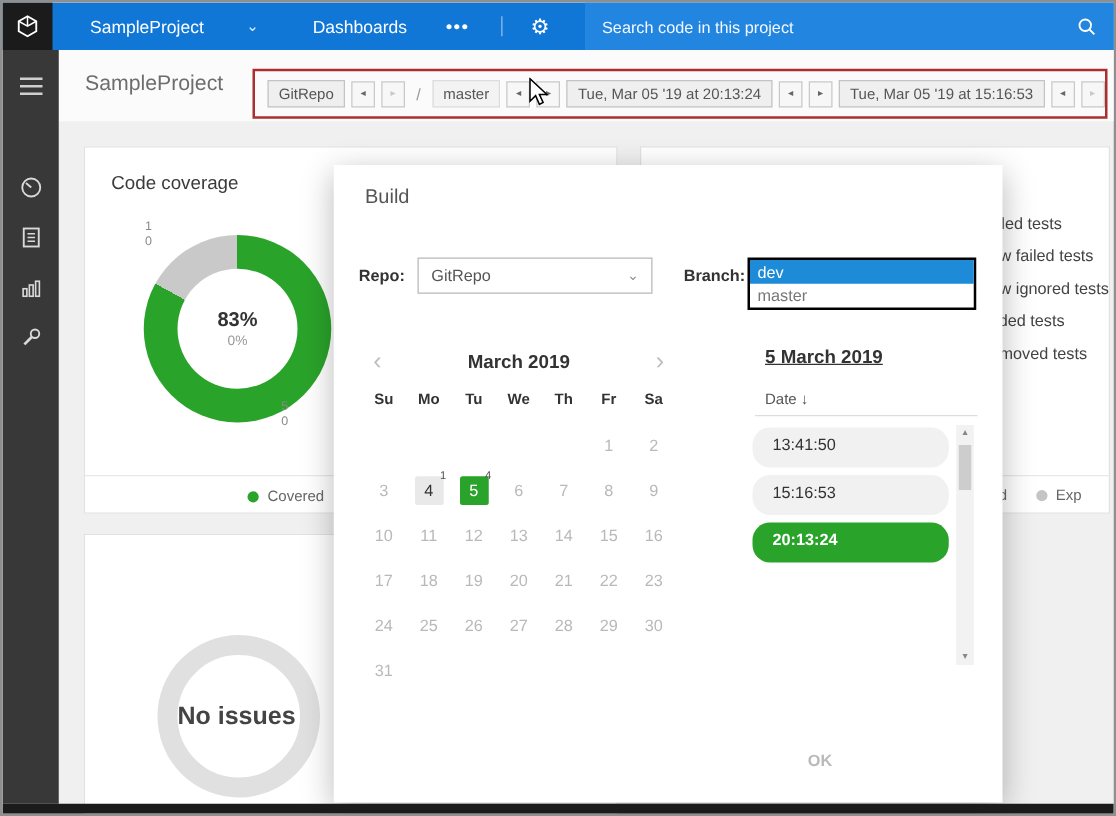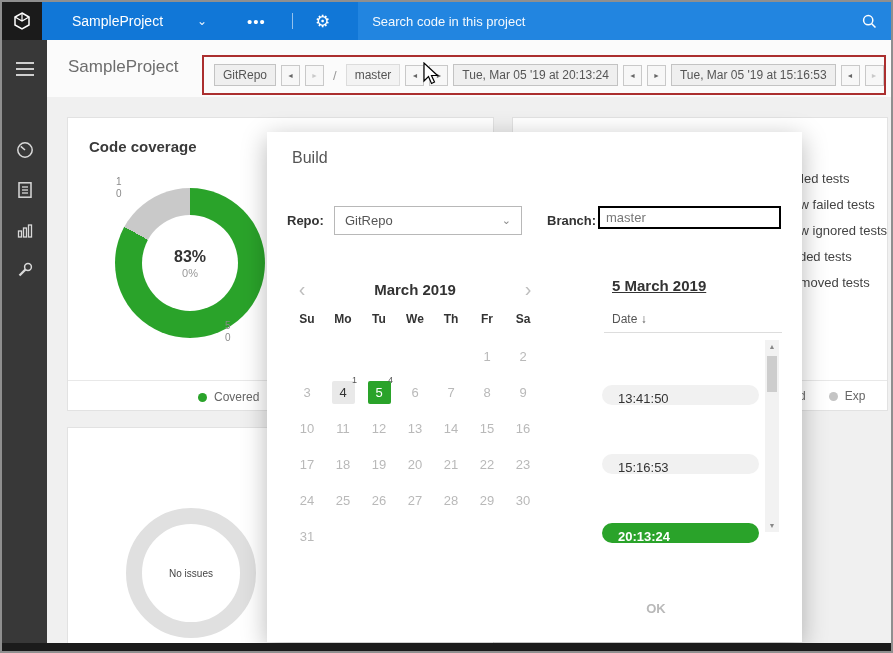--- a/index.html
+++ b/index.html
@@ -33,21 +33,21 @@
 
   
   .sidebar { position:absolute; left:0; top:38px; width:45px; bottom:8px; background:#383838; z-index:5; }
   .burger { margin:22px auto 0; width:18px; display:flex; flex-direction:column; gap:4px; cursor:pointer; }
   .burger span { display:block; height:2px; background:#cfcfcf; }
   .side-icons { position:absolute; top:100px; left:0; right:0; display:flex; flex-direction:column; align-items:center; gap:20px; }
   .side-icons svg { display:block; cursor:pointer; }
 
   
   .card { position:absolute; background:#fff; border:1px solid #e2e2e2; }
-  .card-title { position:absolute; left:21px; top:20px; font-size:15px; font-weight:700; color:#3a3a3a; }
+  .card-title { position:absolute; left:21px; top:20px; font-size:15px; font-weight:400; color:#3a3a3a; }
   .card-hr { position:absolute; left:0; right:0; top:262px; border-top:1px solid #e8e8e8; }
 
   .card-coverage { left:65px; top:115px; width:427px; height:294px; }
   .donut { position:absolute; left:47px; top:70px; width:150px; height:150px; border-radius:50%;
            background:conic-gradient(#2aa32a 0 298.8deg, #c9c9c9 298.8deg 360deg); }
   .donut-center { position:absolute; inset:27px; border-radius:50%; background:#fff; display:flex; flex-direction:column; align-items:center; justify-content:center; }
   .donut-main { font-size:16px; font-weight:700; color:#333; }
   .donut-sub { font-size:11px; color:#999; margin-top:1px; }
   .co { position:absolute; font-size:10px; color:#8a8a8a; line-height:12px; text-align:center; }
   .co-top { left:48px; top:58px; }
@@ -56,21 +56,21 @@
   .dot { width:9px; height:9px; border-radius:50%; background:#2aa32a; flex:none; }
   .dot.grey { background:#c4c4c4; }
 
   .card-tests { left:510px; top:115px; width:376px; height:294px; }
   .test-rows { position:absolute; left:270px; top:48px; }
   .test-row { height:26px; line-height:26px; font-size:13px; color:#444; white-space:nowrap; }
   .leg2 { position:absolute; top:271px; left:286px; display:flex; align-items:center; gap:7px; font-size:12px; color:#666; }
   .leg2 .sp { margin-left:16px; }
 
   .card-diag { left:65px; top:425px; width:427px; height:226px; border-bottom:none; }
-  .donut-grey { position:absolute; left:58px; top:80px; width:130px; height:130px; border-radius:50%; border:16px solid #e0e0e0; display:flex; align-items:center; justify-content:center; font-size:10px; color:#444; }
+  .donut-grey { position:absolute; left:58px; top:80px; width:130px; height:130px; border-radius:50%; border:16px solid #e0e0e0; display:flex; align-items:center; font-size:20px; color:#444;font-weight:bold; }
 
   
   .modal { position:absolute; left:265px; top:130px; width:535px; height:510px; background:#fff; box-shadow:0 6px 24px rgba(0,0,0,.28); z-index:50; }
   .modal-title { position:absolute; left:25px; top:17px; font-size:16px; color:#555; }
   .field-label { position:absolute; font-size:13px; font-weight:700; color:#333; }
   .lbl-repo { left:20px; top:81px; }
   .lbl-branch { left:280px; top:81px; }
   .repo-select { position:absolute; left:67px; top:74px; width:188px; height:29px; border:1px solid #b8b8b8; display:flex; align-items:center; padding:0 10px; font-size:13px; color:#555; cursor:pointer; background:#fff; }
   .repo-select .chev { margin-left:auto; color:#888; font-size:11px; }
   .branch-list { position:absolute; left:331px; top:74px; width:183px; border:2px solid #000; background:#fff; z-index:60; }
@@ -86,21 +86,21 @@
   .cal-cell { position:relative; display:flex; align-items:center; justify-content:center; font-size:13px; color:#b9b9b9; }
   .day-num { min-width:23px; height:23px; display:flex; align-items:center; justify-content:center; border-radius:2px; }
   .day-num.build { background:#e9e9e9; color:#333; }
   .day-num.selected { background:#2aa32a; color:#fff; }
   .day-badge { position:absolute; top:1px; right:4px; font-size:9px; color:#555; }
 
   .times-title { position:absolute; left:345px; top:145px; font-size:15px; font-weight:700; color:#333;text-decoration:underline; }
   .date-col { position:absolute; left:345px; top:180px; font-size:12px; color:#555; cursor:pointer; }
   .times-hr { position:absolute; left:337px; top:200px; width:178px; border-top:1px solid #ddd; }
   .time-list { position:absolute; left:335px; top:210px; width:157px; display:flex; flex-direction:column; gap:6px; }
-  .time-pill { height:20px; line-height:28px; border-radius:14px; background:#f1f1f1; color:#333; font-size:13px; padding:0 16px; cursor:pointer;margin-top:43px; }
+  .time-pill { height:32px; line-height:28px; border-radius:14px; background:#f1f1f1; color:#333; font-size:13px; padding:0 16px; cursor:pointer; }
   .time-pill.sel { background:#2aa32a; color:#fff; font-weight:700; }
   .vscroll { position:absolute; left:498px; top:208px; width:14px; height:192px; background:#f2f2f2; }
   .vs-arrow { position:absolute; left:0; right:0; text-align:center; font-size:7px; color:#888; cursor:pointer; }
   .vs-up { top:3px; } .vs-down { bottom:3px; }
   .vs-thumb { position:absolute; left:2px; top:16px; width:10px; height:36px; background:#cdcdcd; cursor:pointer; }
 
   .btn-ok { position:absolute; left:358px; top:462px; width:62px; height:30px; line-height:30px; text-align:center; font-weight:700; font-size:13px; color:#b9b9b9; cursor:default; }
   .btn-cancel { position:absolute; left:432px; top:460px; width:81px; height:31px; background:#f2f2f2; border:2px solid #2b2b2b; font-weight:700; font-size:13px; color:#222; display:flex; align-items:center; justify-content:center; cursor:pointer; }
 
   .statusbar { position:absolute; left:0; right:0; bottom:0; height:8px; background:#1b1b1b; z-index:70; }
@@ -116,20 +116,21 @@
       <svg width="20" height="20" viewBox="0 0 20 20">
         <path d="M10 2 L17 6 V14 L10 18 L3 14 V6 Z" fill="none" stroke="#fff" stroke-width="1.5"></path>
         <path d="M10 2 V10 M3 6 L10 10 L17 6" fill="none" stroke="#fff" stroke-width="1.2"></path>
       </svg>
     </div>
     <div class="proj-menu">
       <span>SampleProject</span>
       <span class="chev">⌄</span>
     </div>
     <nav class="top-nav">
+      <a class="nav-link">Dashboards</a>
       <a class="nav-more">•••</a>
     </nav>
     <span class="top-divider"></span>
     <span class="gear">⚙</span>
     <div class="search">
       <input type="text" placeholder="Search code in this project" style="">
       <svg width="15" height="15" viewBox="0 0 15 15">
         <circle cx="6.2" cy="6.2" r="4.6" fill="none" stroke="#fff" stroke-width="1.5"></circle>
         <line x1="9.7" y1="9.7" x2="13.5" y2="13.5" stroke="#fff" stroke-width="1.5"></line>
       </svg>
@@ -234,20 +235,21 @@
     <div class="modal-title">Build</div>
 
     <span class="field-label lbl-repo">Repo:</span>
     <div class="repo-select">
       <span>GitRepo</span>
       <span class="chev">⌄</span>
     </div>
 
     <span class="field-label lbl-branch">Branch:</span>
     <div class="branch-list">
+        <div class="branch-opt sel">dev</div>
         <div class="branch-opt">master</div>
       </div>
 
     <div class="cal-head">
       <span class="cal-nav">‹</span>
       <span class="cal-title">March 2019</span>
       <span class="cal-nav">›</span>
     </div>
     <div class="day-headers">
         <div class="cal-h">Su</div>

